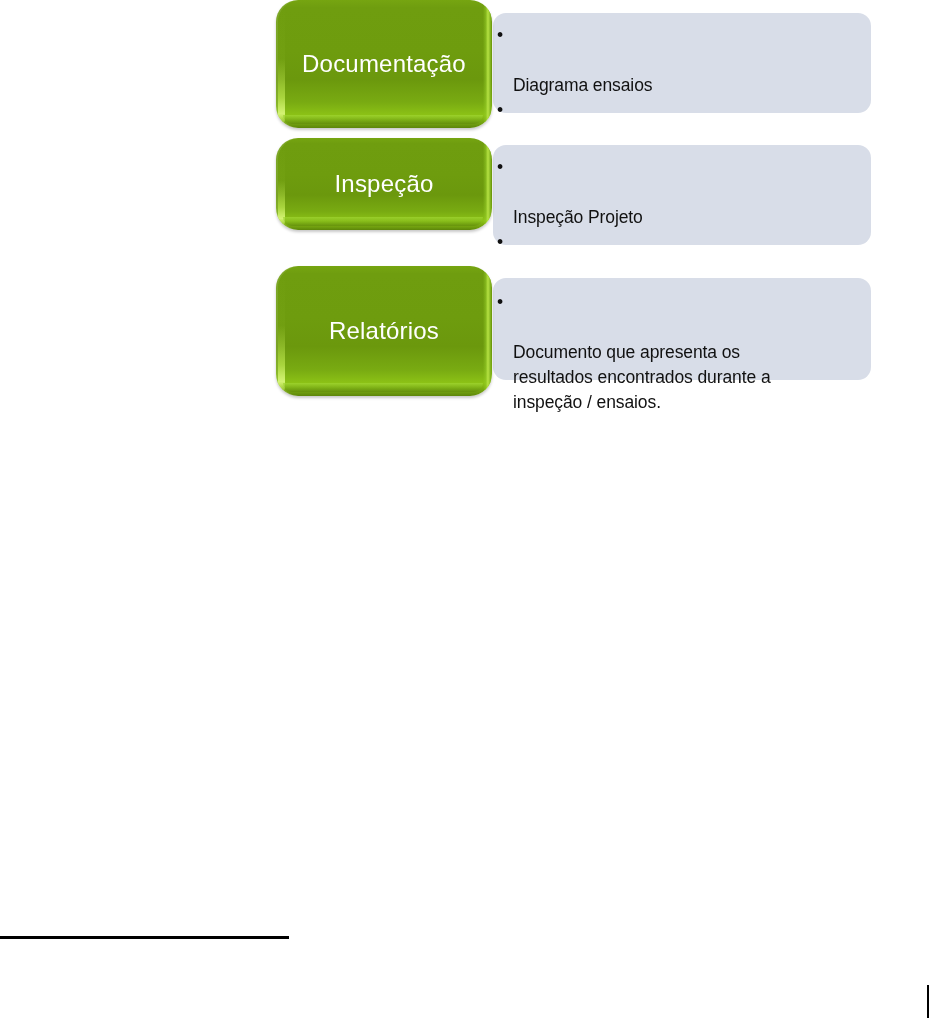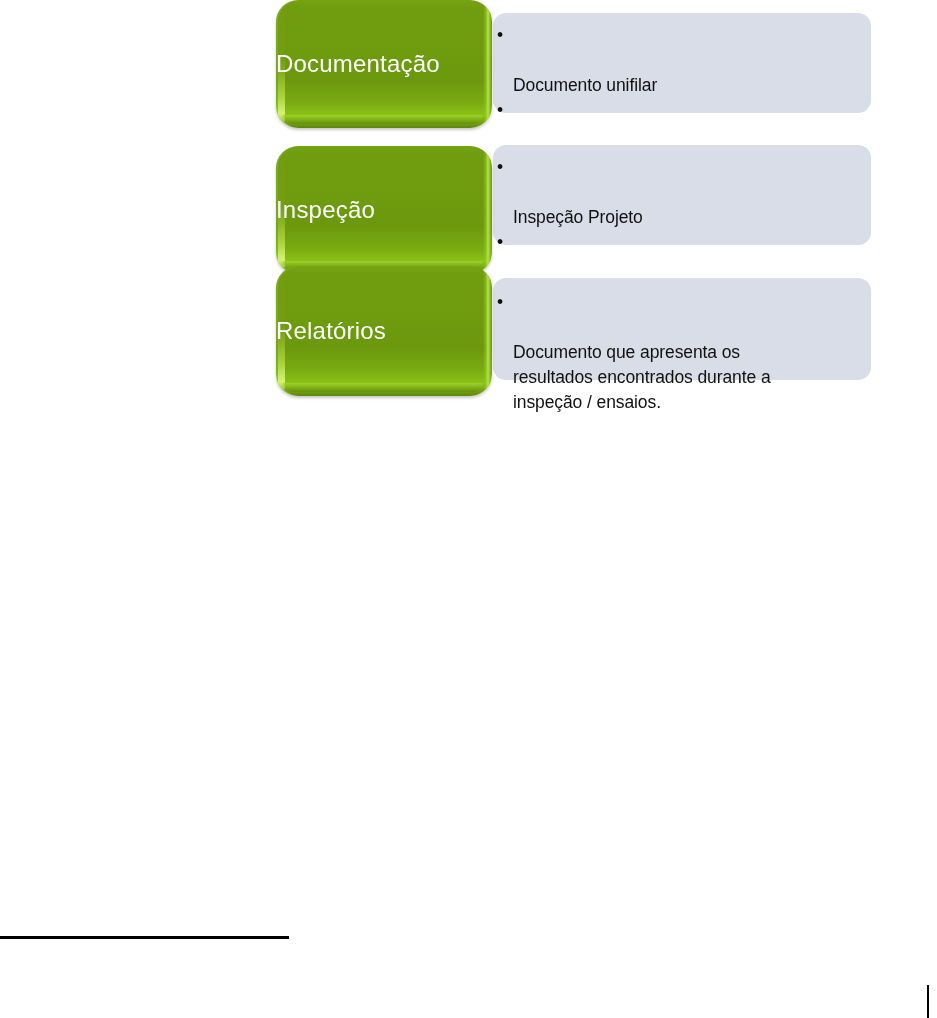--- a/index.html
+++ b/index.html
@@ -76,21 +76,21 @@
         #6b980d 62%,
         #79ab12 80%,
         #8cc216 90%,
         #6f9d0f 97%,
         #5c8509 100%);
     box-shadow:
       inset 2px 0 0 0 rgba(255,255,255,0.10),
       0 2px 3px rgba(0,0,0,0.22);
     display: flex;
     align-items: center;
-    justify-content: flex-start;
+    justify-content: center;
     box-sizing: border-box;
     overflow: hidden;
   }
   
   .green-box::before {
     content: "";
     position: absolute;
     left: 2px;
     top: 6px;
     bottom: 5px;
@@ -166,21 +166,21 @@
 <body>
 
 <div id="diagram">
 
   <div class="row" style="top:0px;height:128px;">
 
     <div class="desc-panel" style="top:13px;height:100px;padding:10px 14px 0 0;">
       <ul class="desc-list">
         <li class="desc-item">
           <span class="bullet">•</span>
-          <span>Documento unifilar</span>
+          <span>Diagrama ensaios</span>
         </li>
         <li class="desc-item">
           <span class="bullet">•</span>
           <span>Memorial descritivo</span>
         </li>
         <li class="desc-item">
           <span class="bullet">•</span>
           <span>Parâmetros de projeto</span>
         </li>
       </ul>
@@ -204,21 +204,21 @@
           <span class="bullet">•</span>
           <span>Ensaios</span>
         </li>
         <li class="desc-item">
           <span class="bullet">•</span>
           <span>Projeto “as built”</span>
         </li>
       </ul>
     </div>
 
-    <div class="green-box" style="top:12px;height:128px;">
+    <div class="green-box" style="top:4px;height:92px;">
       <span class="green-inner-glow"></span>
       <span class="green-label">Inspeção</span>
     </div>
   </div>
 
   <div class="row" style="top:266px;height:130px;">
 
     <div class="desc-panel" style="top:12px;height:102px;padding:12px 14px 0 0;">
       <ul class="desc-list">
         <li class="desc-item">

